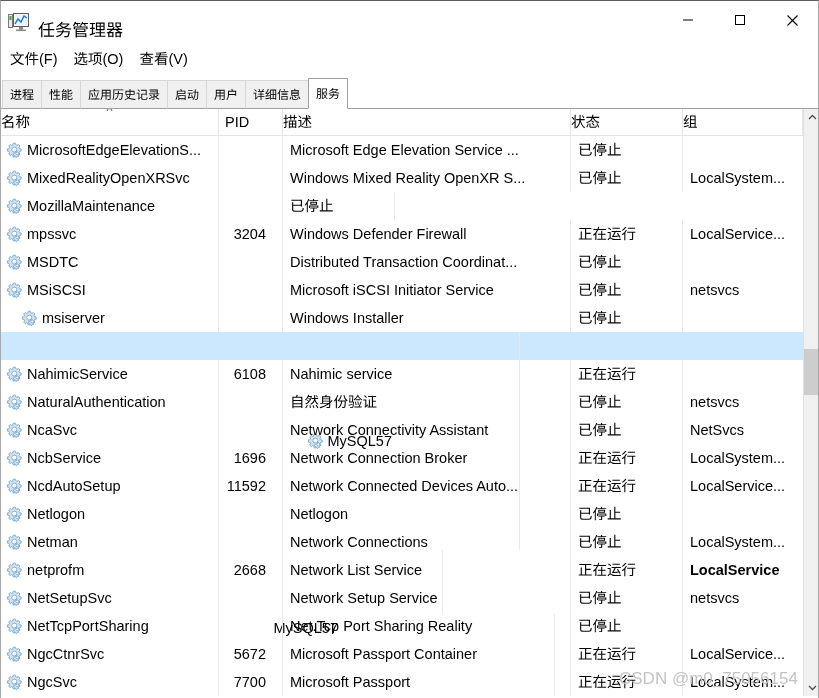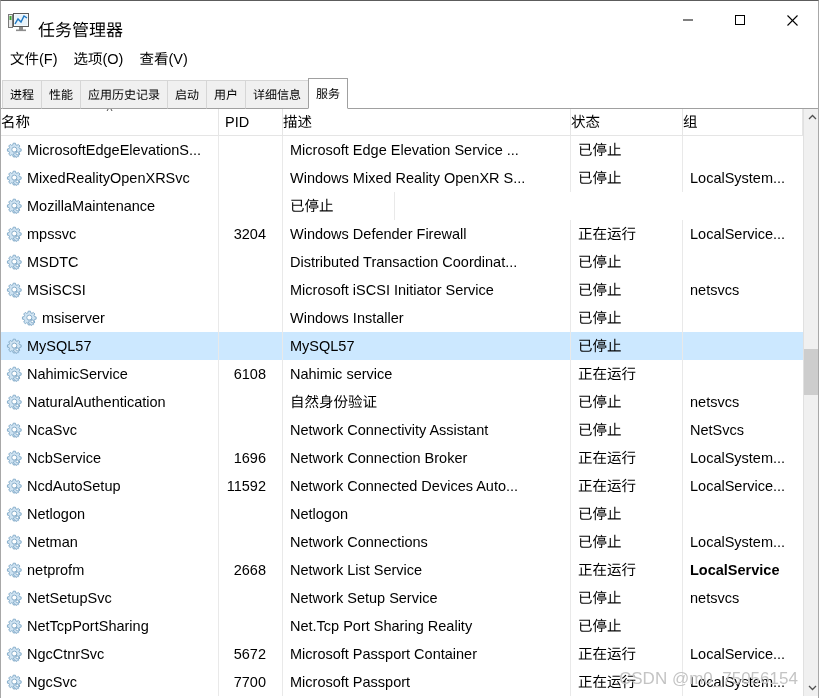--- a/index.html
+++ b/index.html
@@ -180,21 +180,21 @@
     position: relative;
     height: 560px;
     overflow: hidden;
   }
   .row {
     display: flex;
     height: 28px;
     align-items: center;
     box-sizing: border-box;
   }
-  .row.selected { background: #cce8ff; }
+  .row.selected { background: #cce8ff; flex-direction: column; }
 
   .cell {
     font-size: 14.5px;
     line-height: 28px;
     height: 28px;
     box-sizing: border-box;
     overflow: hidden;
     white-space: nowrap;
     color: #000000;
   }

